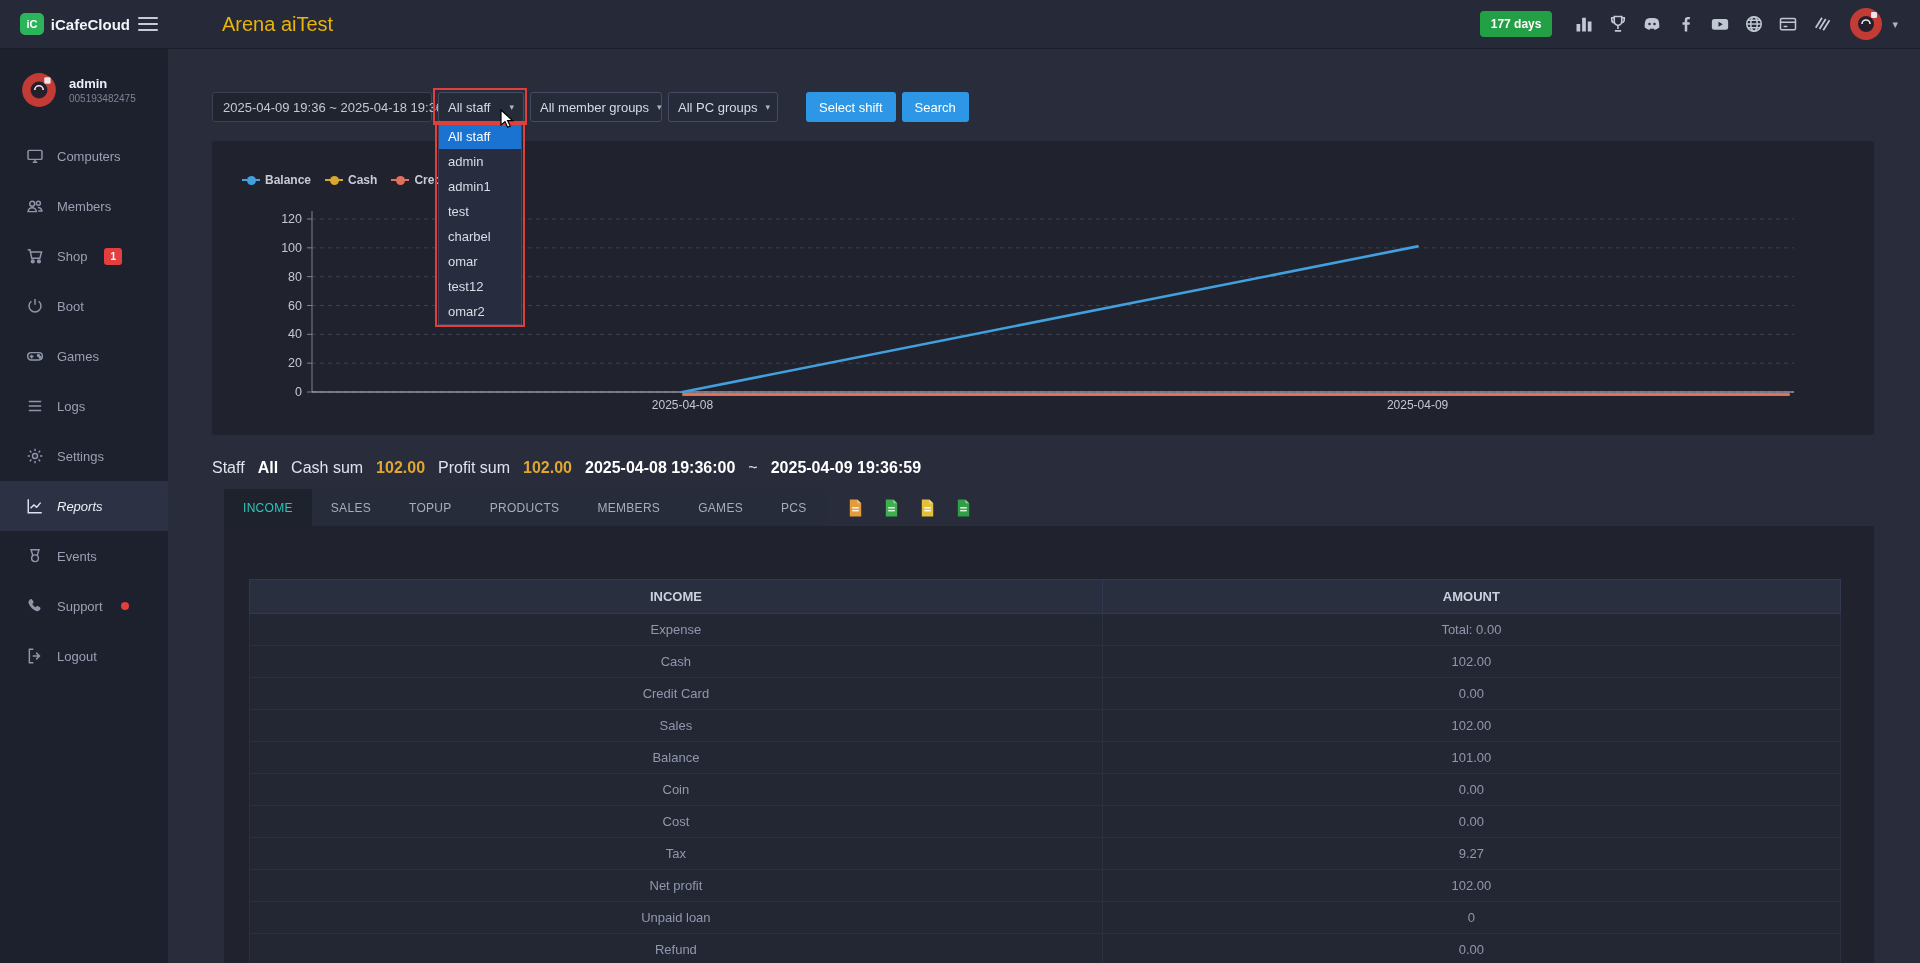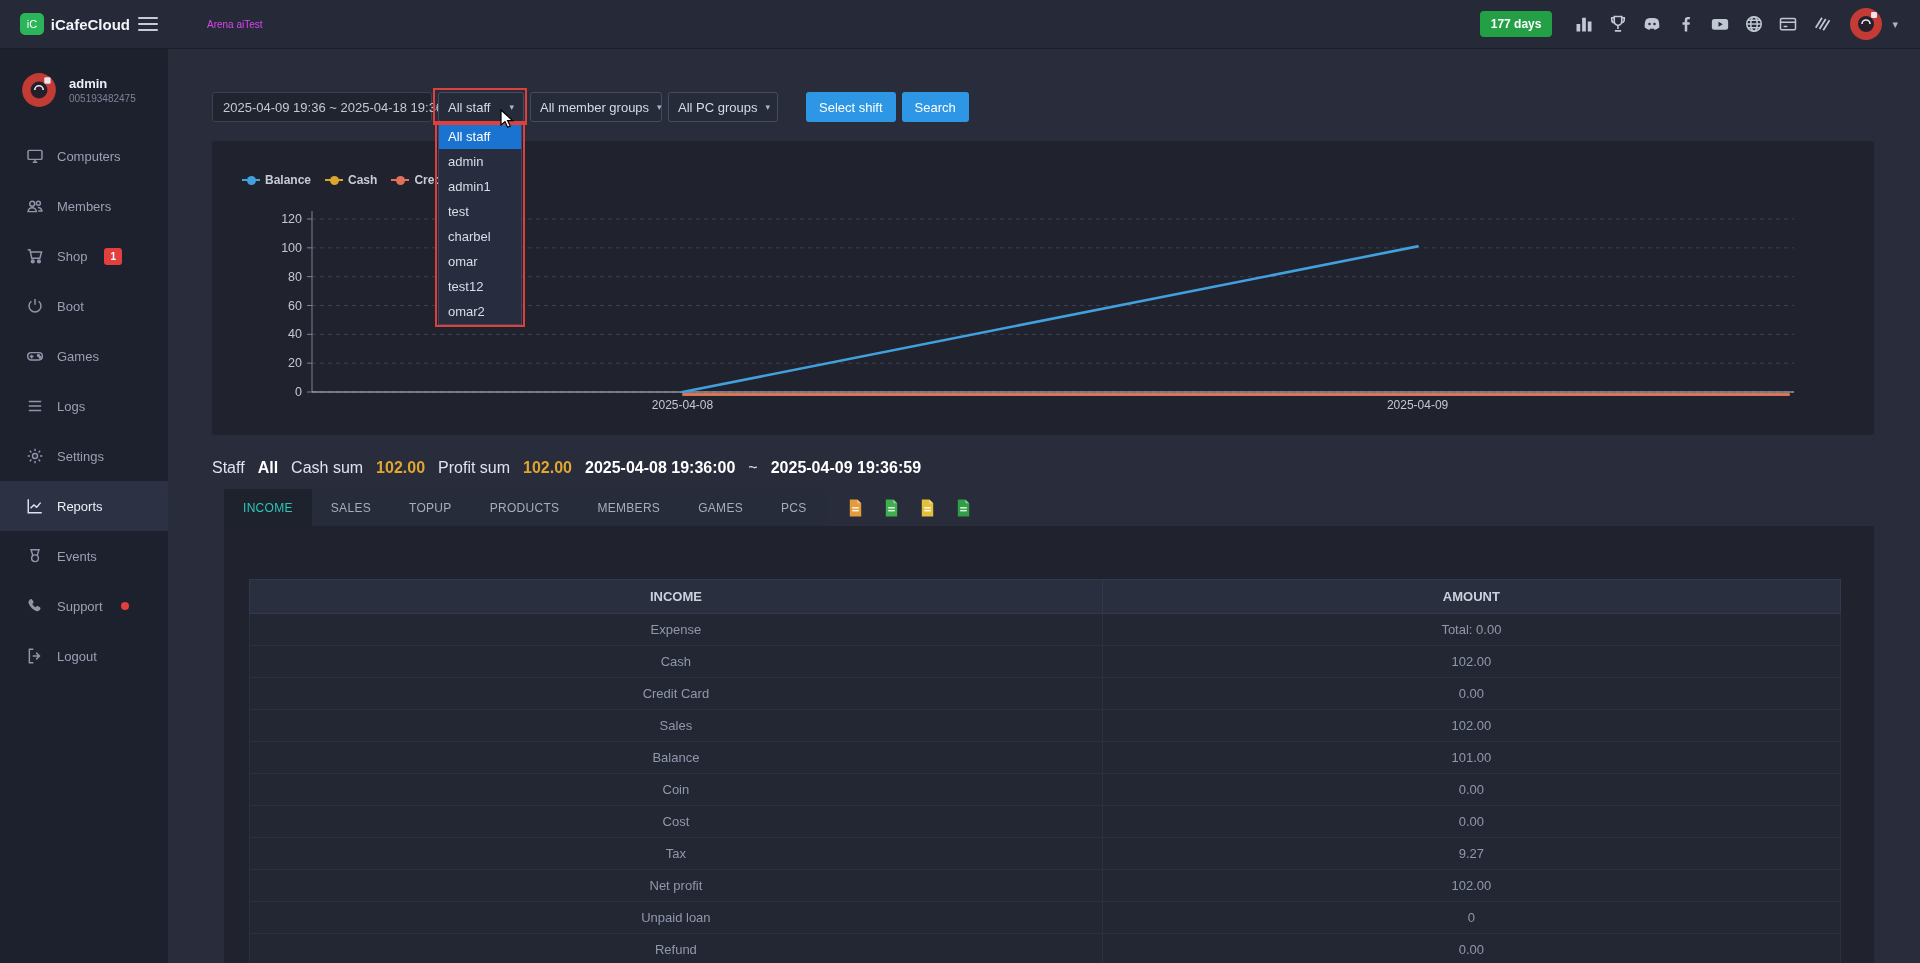--- a/index.html
+++ b/index.html
@@ -5,45 +5,45 @@
   * { margin:0; padding:0; box-sizing:border-box; }
   html,body { width:1920px; height:963px; overflow:hidden; background:#282c3b;
               font-family:"Liberation Sans", sans-serif; }
   .app { position:relative; width:1920px; height:963px; background:#282c3b; color:#dfe3ee; }
 
   
   .topbar { position:absolute; left:0; top:0; width:1920px; height:49px; background:#262a38;
             display:flex; align-items:center; z-index:30; border-bottom:1px solid #1b1e28; }
   .logo { display:flex; align-items:center; gap:7px; padding-left:20px; width:130px; }
   .logo-mark { width:44px; height:22px; border-radius:5px; background:#2bb45a; color:#fff;
-               font-weight:normal; font-size:11px; display:flex; align-items:center; justify-content:center; }
+               font-weight:bold; font-size:11px; display:flex; align-items:center; justify-content:center; }
   .logo-text { font-size:15px; font-weight:bold; color:#f2f4f9; white-space:nowrap; }
   .hamburger { margin-left:8px; width:20px; display:flex; flex-direction:column; gap:4px; cursor:pointer; }
   .hamburger span { display:block; height:2px; background:#c6cbd8; border-radius:1px; }
-  .topbar-title { margin-left:49px; font-size:10px; color:#d946ef; }
+  .topbar-title { margin-left:64px; font-size:20px; color:#eab308; }
   .topbar-right { margin-left:auto; display:flex; align-items:center; padding-right:22px; }
   .days-badge { background:#23a046; color:#fff; font-size:12px; font-weight:bold;
                 padding:6px 11px; border-radius:4px; margin-right:22px; }
   .tb-icons { display:flex; align-items:center; gap:14px; }
   .tb-icon { width:20px; height:20px; color:#c2c7d4; display:inline-flex; cursor:pointer; }
   .tb-icon svg { width:100%; height:100%; }
   .avatar { width:36px; height:36px; margin-left:16px; display:inline-flex; cursor:pointer; }
   .avatar svg { width:100%; height:100%; }
   .chev-down { margin-left:8px; color:#aeb4c4; font-size:11px; cursor:pointer; }
 
   
   .sidebar { position:absolute; left:0; top:49px; width:168px; height:914px; background:#1d202d; z-index:20; }
   .user { display:flex; align-items:center; gap:11px; padding:22px 0 22px 20px; }
   .user-avatar { width:38px; height:38px; display:inline-flex; }
   .user-avatar svg { width:100%; height:100%; }
   .user-name { font-size:13px; font-weight:bold; color:#eceff6; line-height:16px; }
   .user-id { font-size:10px; color:#7e8498; line-height:13px; }
   .menu-item { position:relative; display:flex; align-items:center; gap:13px; height:50px;
                padding-left:26px; color:#99a0b3; font-size:13px; cursor:pointer; }
-  .menu-item.active { background:#2c3143; color:#eef0f7; }
+  .menu-item.active { background:#2c3143; color:#eef0f7;font-style:italic; }
   .mi-icon { width:18px; height:18px; display:inline-flex; color:#8f96aa; }
   .menu-item.active .mi-icon { color:#dfe3ee; }
   .mi-icon svg { width:100%; height:100%; }
   .mi-badge { background:#e23f3f; color:#fff; font-size:10px; font-weight:bold;
               border-radius:3px; padding:3px 6px; margin-left:4px; }
   .mi-dot { width:8px; height:8px; border-radius:50%; background:#e23f3f; margin-left:5px; }
 
   
   .filters { position:absolute; left:212px; top:92px; display:flex; align-items:center; gap:6px; z-index:10; }
   .date-input { width:220px; height:30px; background:#20242f; border:1px solid #3a4153; border-radius:3px;

